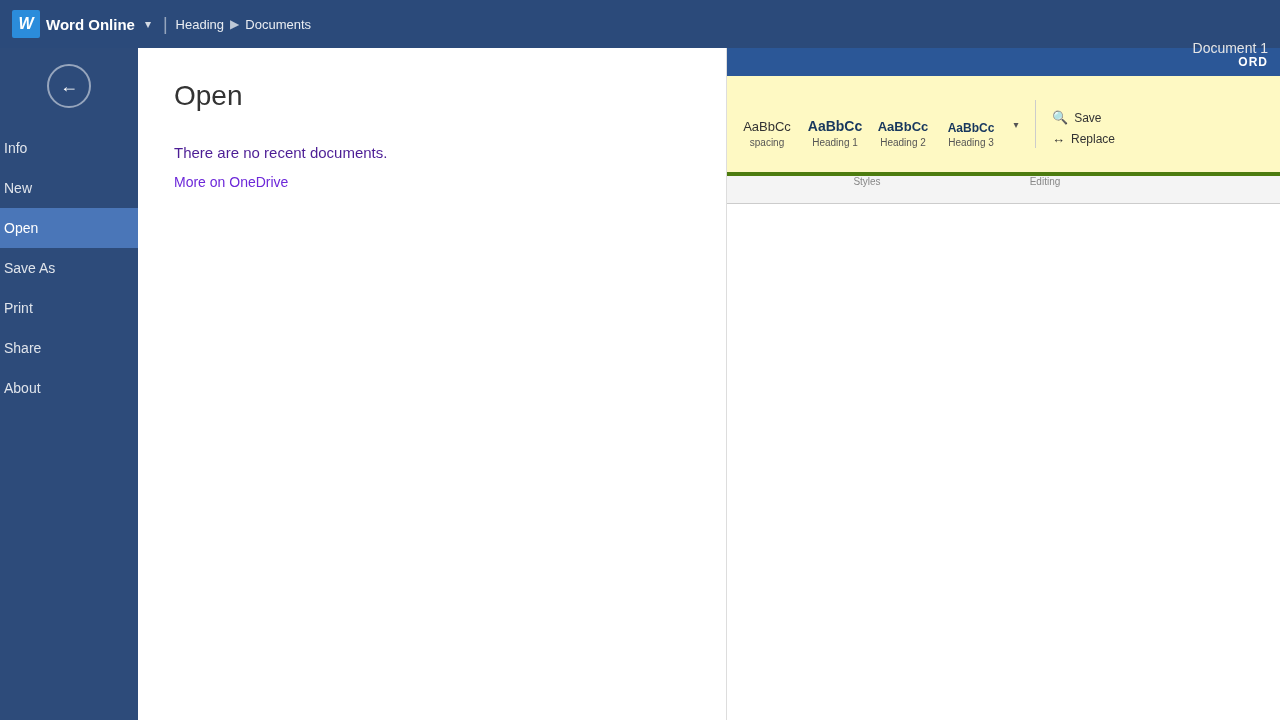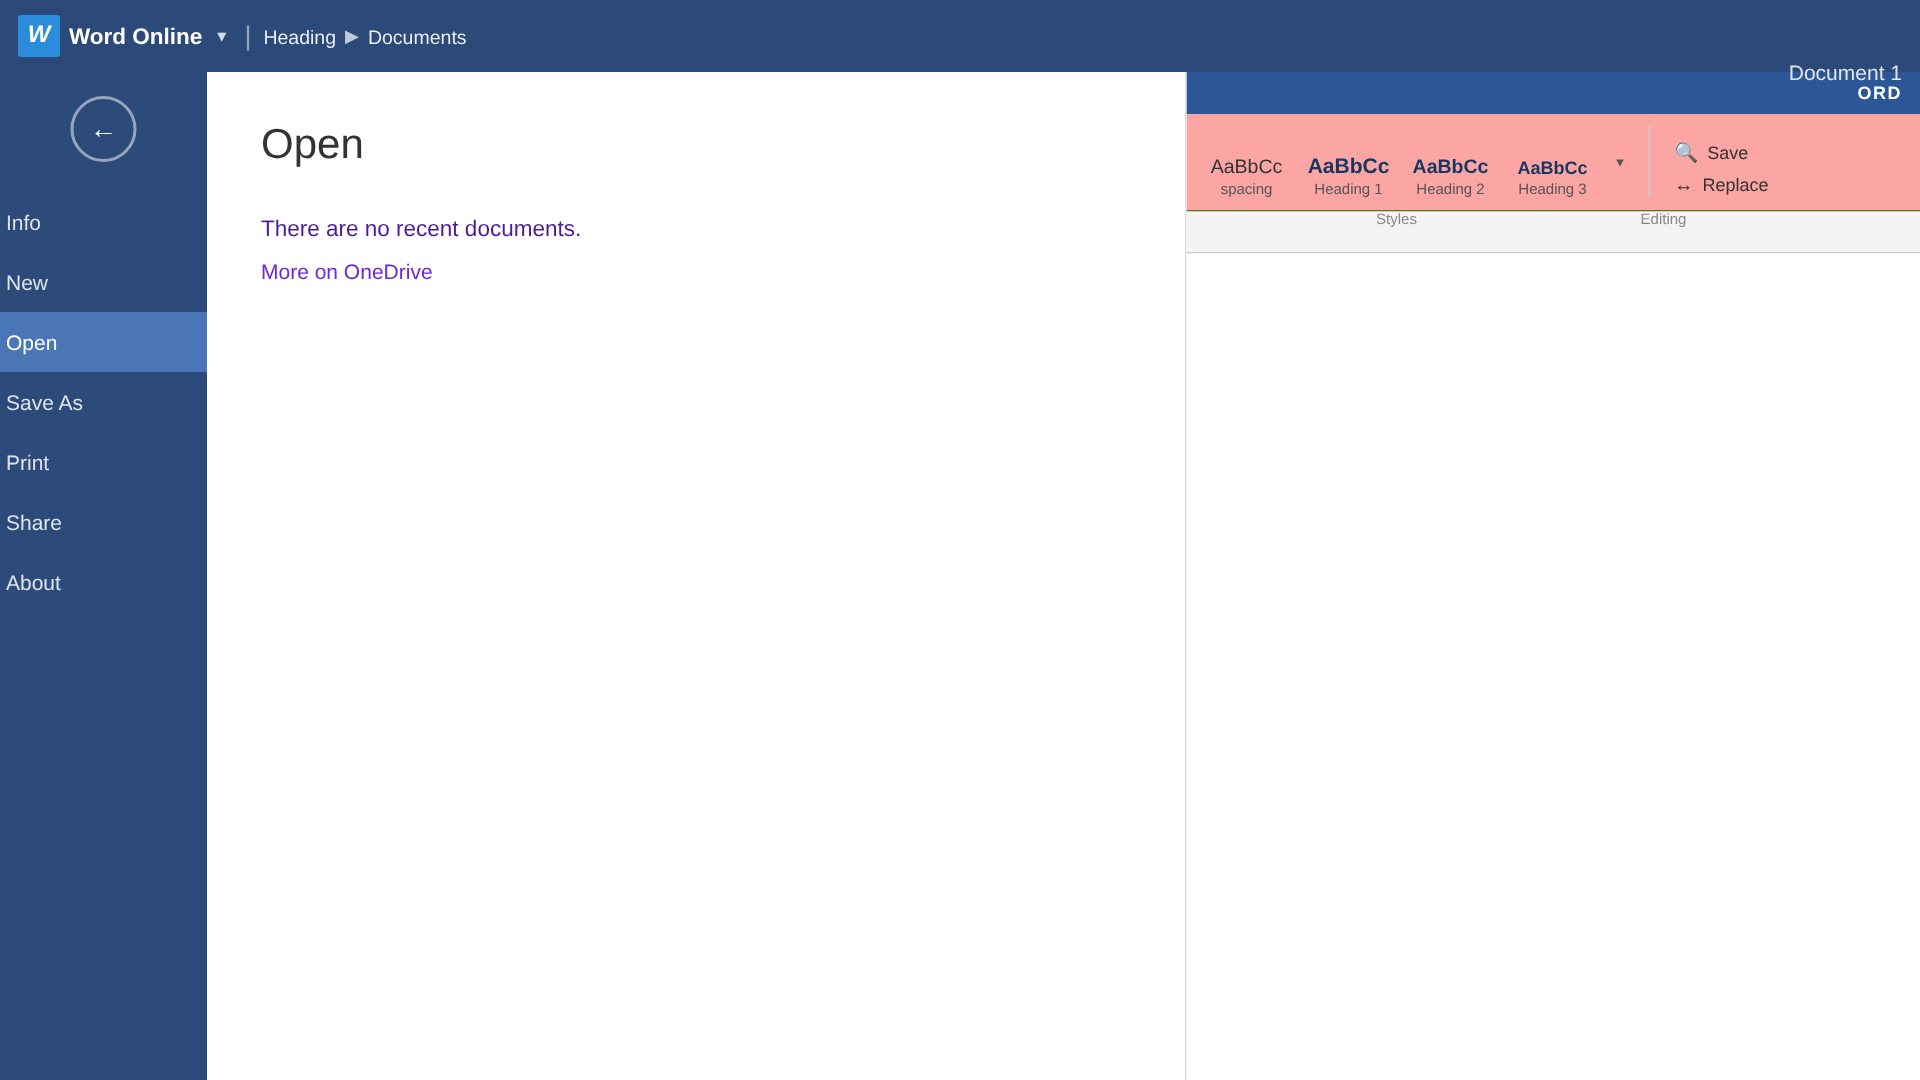--- a/index.html
+++ b/index.html
@@ -144,21 +144,21 @@
       font-size: 14px;
       text-decoration: none;
       cursor: pointer;
     }
 
     
     .ribbon-overlay {
       position: absolute;
       right: 0;
       top: 0;
-      width: 490px;
+      width: 554px;
       height: 100%;
       background: white;
       border-left: 1px solid #ddd;
       overflow: hidden;
     }
     .ribbon-header {
       height: 28px;
       background: #2b5797;
       display: flex;
       align-items: center;
@@ -248,21 +248,21 @@
       <h1 class="open-title">Open</h1>
       <p class="no-recent">There are no recent documents.</p>
       <a class="more-link">More on OneDrive</a>
 
       
       <div class="ribbon-overlay">
         <div class="ribbon-header">
           <span style="color:white;font-size:12px;font-weight:600;letter-spacing:1px;">ORD</span>
         </div>
 
-        <div style="background:#fca5a5; border-bottom:1px solid #4d7c0f; padding:8px 10px; display:flex; align-items:flex-end; gap:8px;">
+        <div style="background:#fef9c3; border-bottom:4px solid #4d7c0f; padding:24px 10px; display:flex; align-items:flex-end; gap:8px;">
 
           <div class="style-item">
             <div class="style-preview normal">AaBbCc</div>
             <div class="style-label">spacing</div>
           </div>
 
           <div class="style-item">
             <div class="style-preview h1">AaBbCc</div>
             <div class="style-label">Heading 1</div>
           </div>

